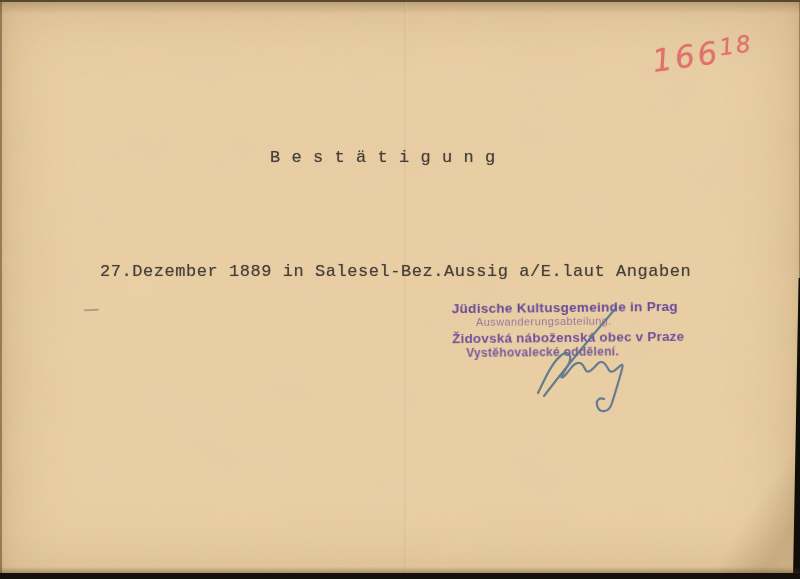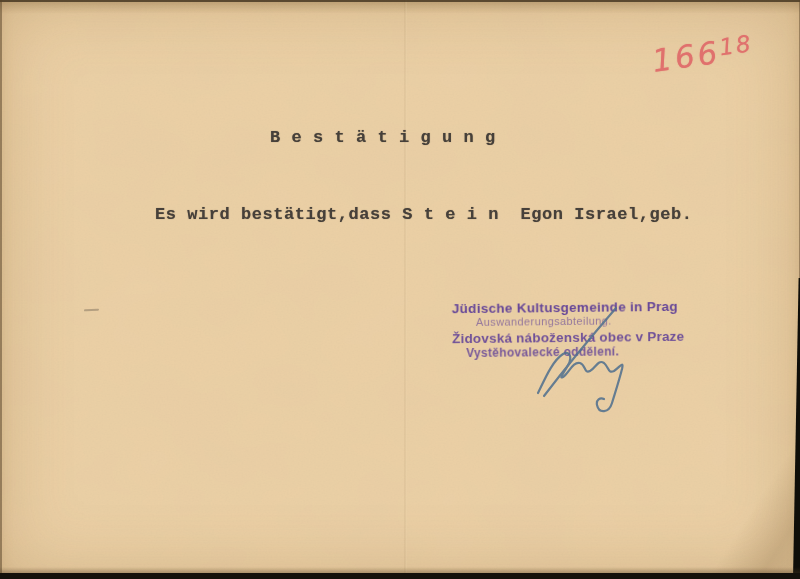--- a/index.html
+++ b/index.html
@@ -41,26 +41,27 @@
     transform:rotate(-8deg);
     text-shadow:0 0 1px rgba(224,113,109,.7);
     white-space:pre;
   }
   .reg-number .sup{font-size:23px;position:relative;top:-7px;letter-spacing:2px;}
 
   
   .tw{
     position:absolute;
     font-family:"Liberation Mono","DejaVu Sans Mono",monospace;
-    font-weight:700;
+    font-weight:400;
     font-size:17px;
     color:#46403a;
     letter-spacing:.55px;
     white-space:pre;
     text-shadow:0 0 1px rgba(70,60,50,.55);
+    margin-top:20px;
   }
   .doc-title{left:270px;top:128px;}
   .line-1{left:155px;top:205px;}
   .line-2{left:100px;top:242px;}
   .line-3{left:100px;top:279px;}
 
   
   .stamp{
     position:absolute;left:452px;top:301px;width:230px;
     color:#5a3a97;
@@ -105,21 +106,21 @@
   <div class="edge-top"></div>
   <div class="edge-left"></div>
   <div class="edge-right-line"></div>
   <div class="edge-right-wedge"></div>
   <div class="edge-bottom-shadow"></div>
   <div class="edge-bottom"></div>
 
   <div class="reg-number"><span>166</span><span class="sup">18</span></div>
 
   <div class="tw doc-title">B e s t ä t i g u n g</div>
-  <div class="tw line-1">Es wird bestätigt,dass S t e i n  Egon Israel,geb.</div>
+  <div class="tw line-2">27.Dezember 1889 in Salesel-Bez.Aussig a/E.laut Angaben</div>
 
   <div class="stamp">
     <div class="s1">Jüdische Kultusgemeinde in Prag</div>
     <div class="s2">Auswanderungsabteilung.</div>
     <div class="s3">Židovská náboženská obec v Praze</div>
     <div class="s4">Vystěhovalecké oddělení.</div>
   </div>
 
   <svg class="signature" width="140" height="130" viewBox="0 0 140 130" xmlns="http://www.w3.org/2000/svg">
     <g fill="none" stroke="#4f6f8e" stroke-width="2.2" stroke-linecap="round" stroke-linejoin="round" opacity="0.85">

